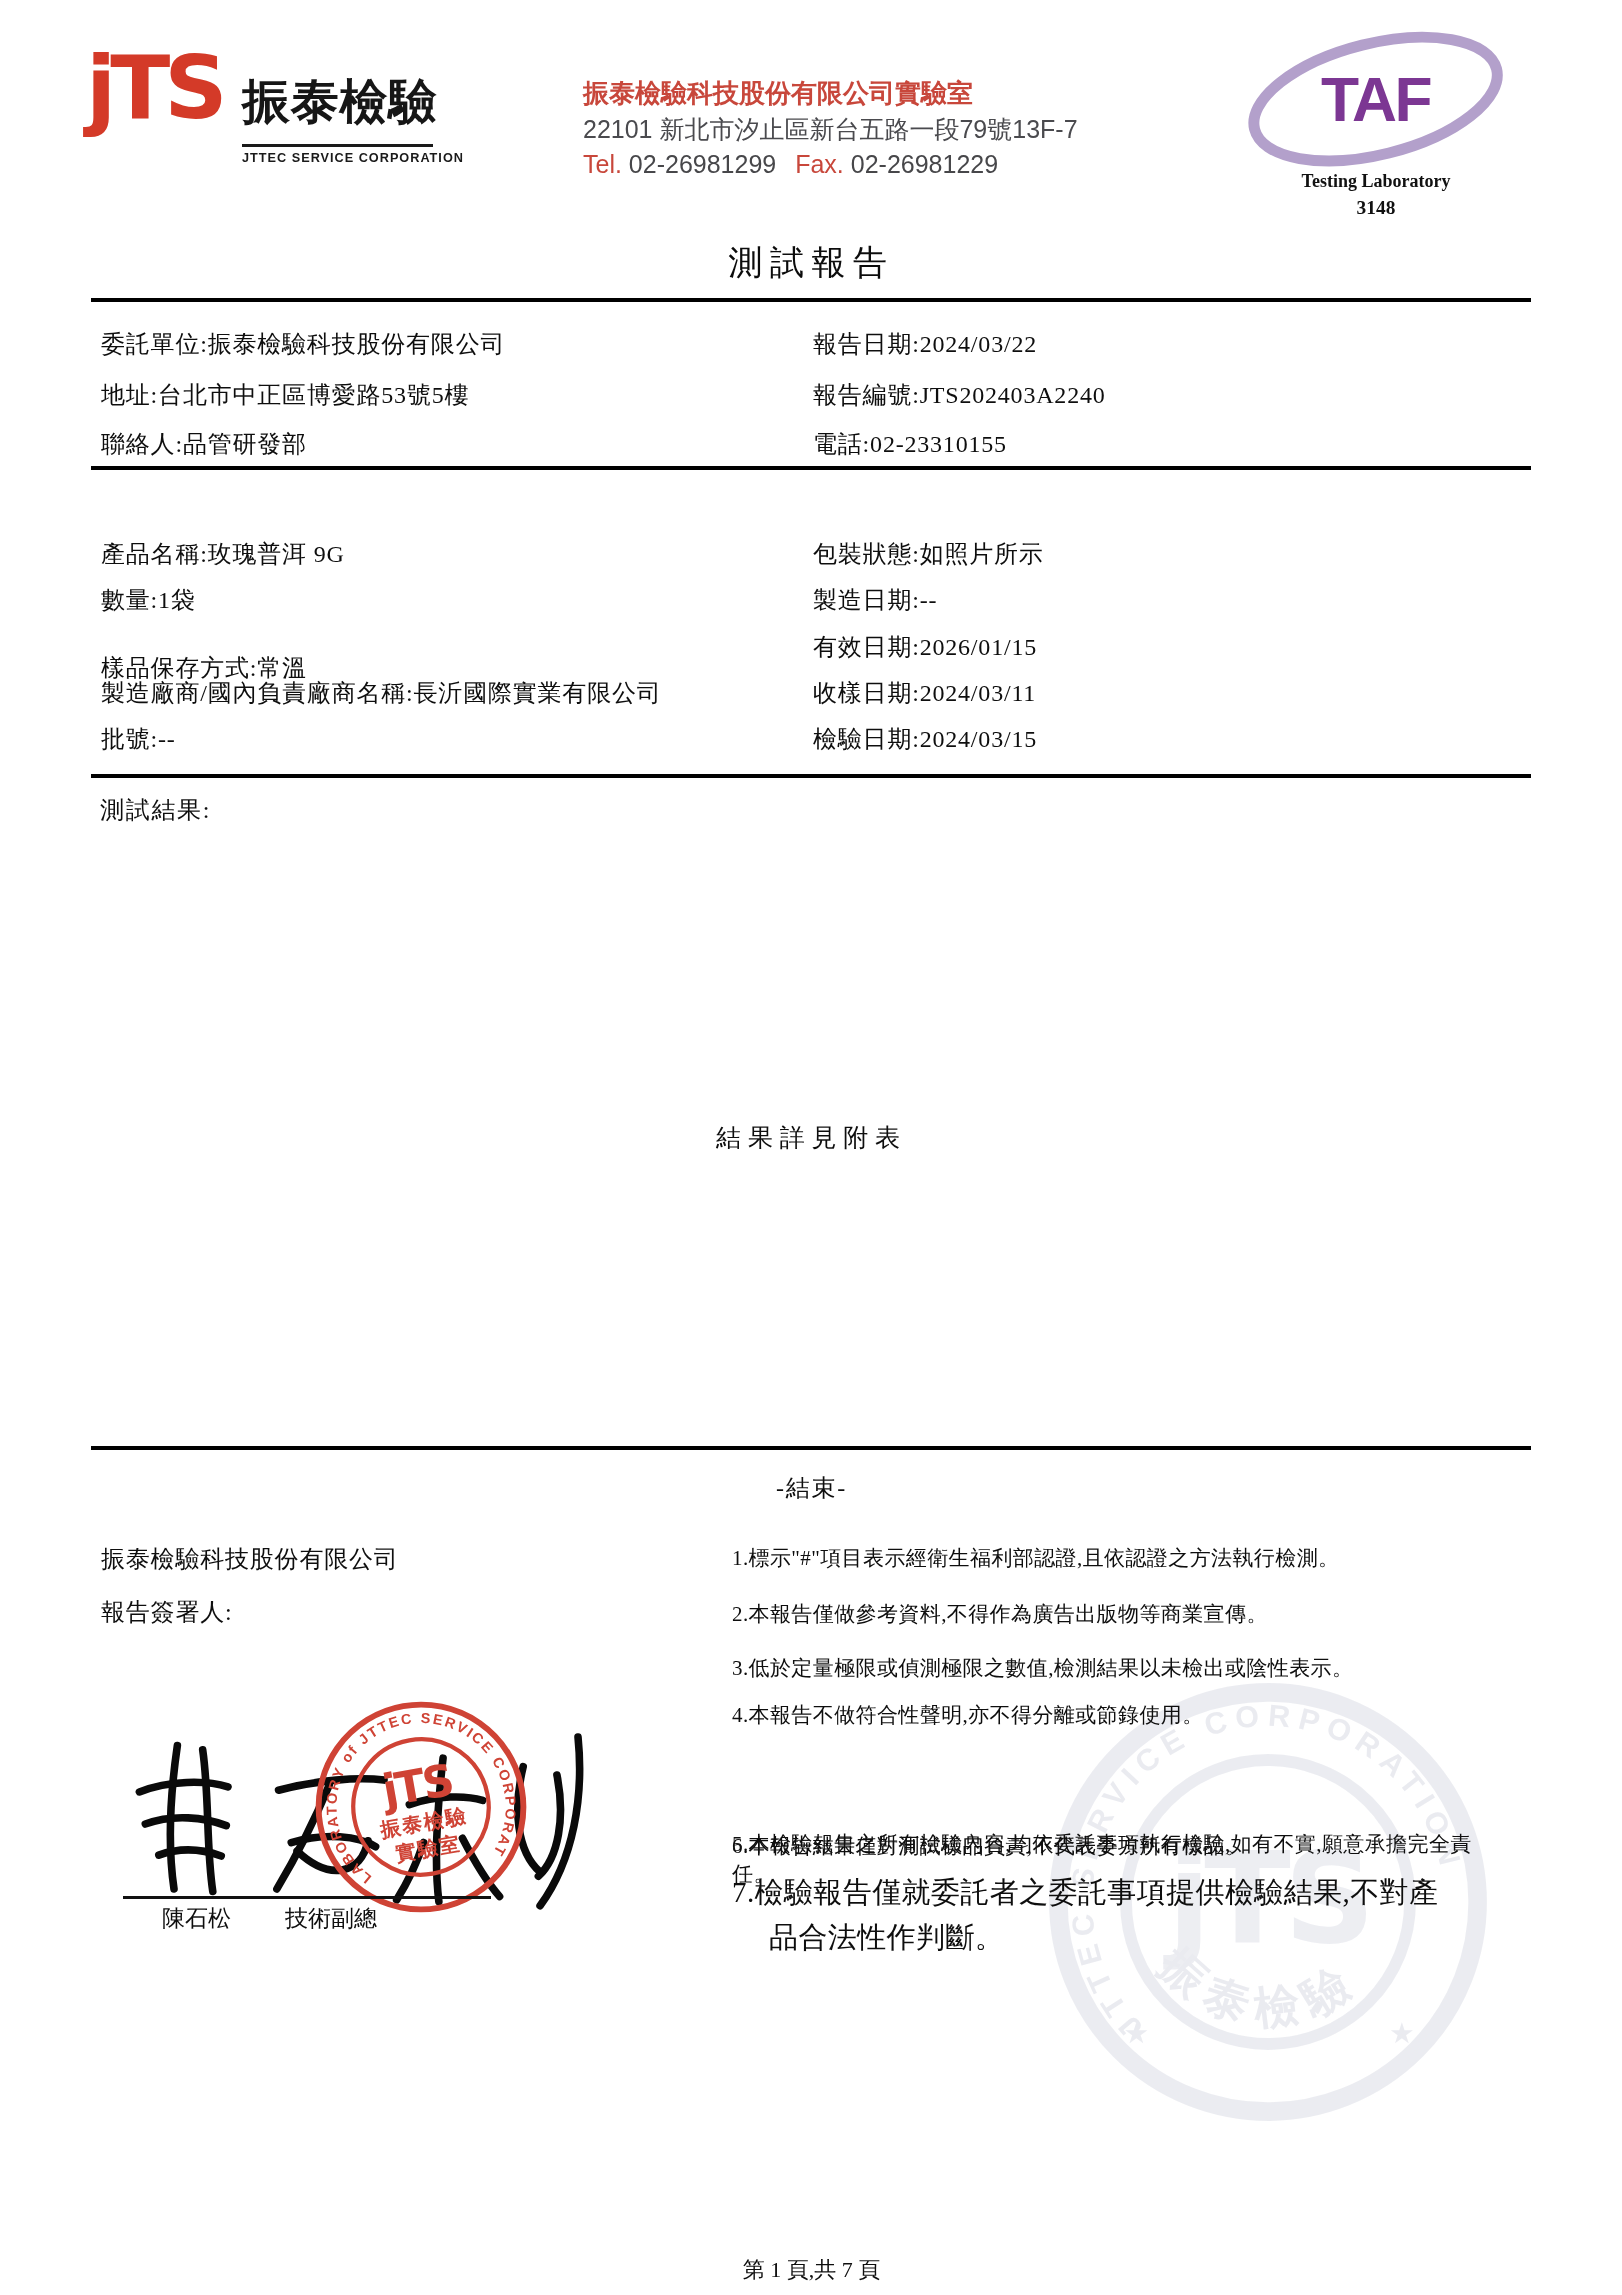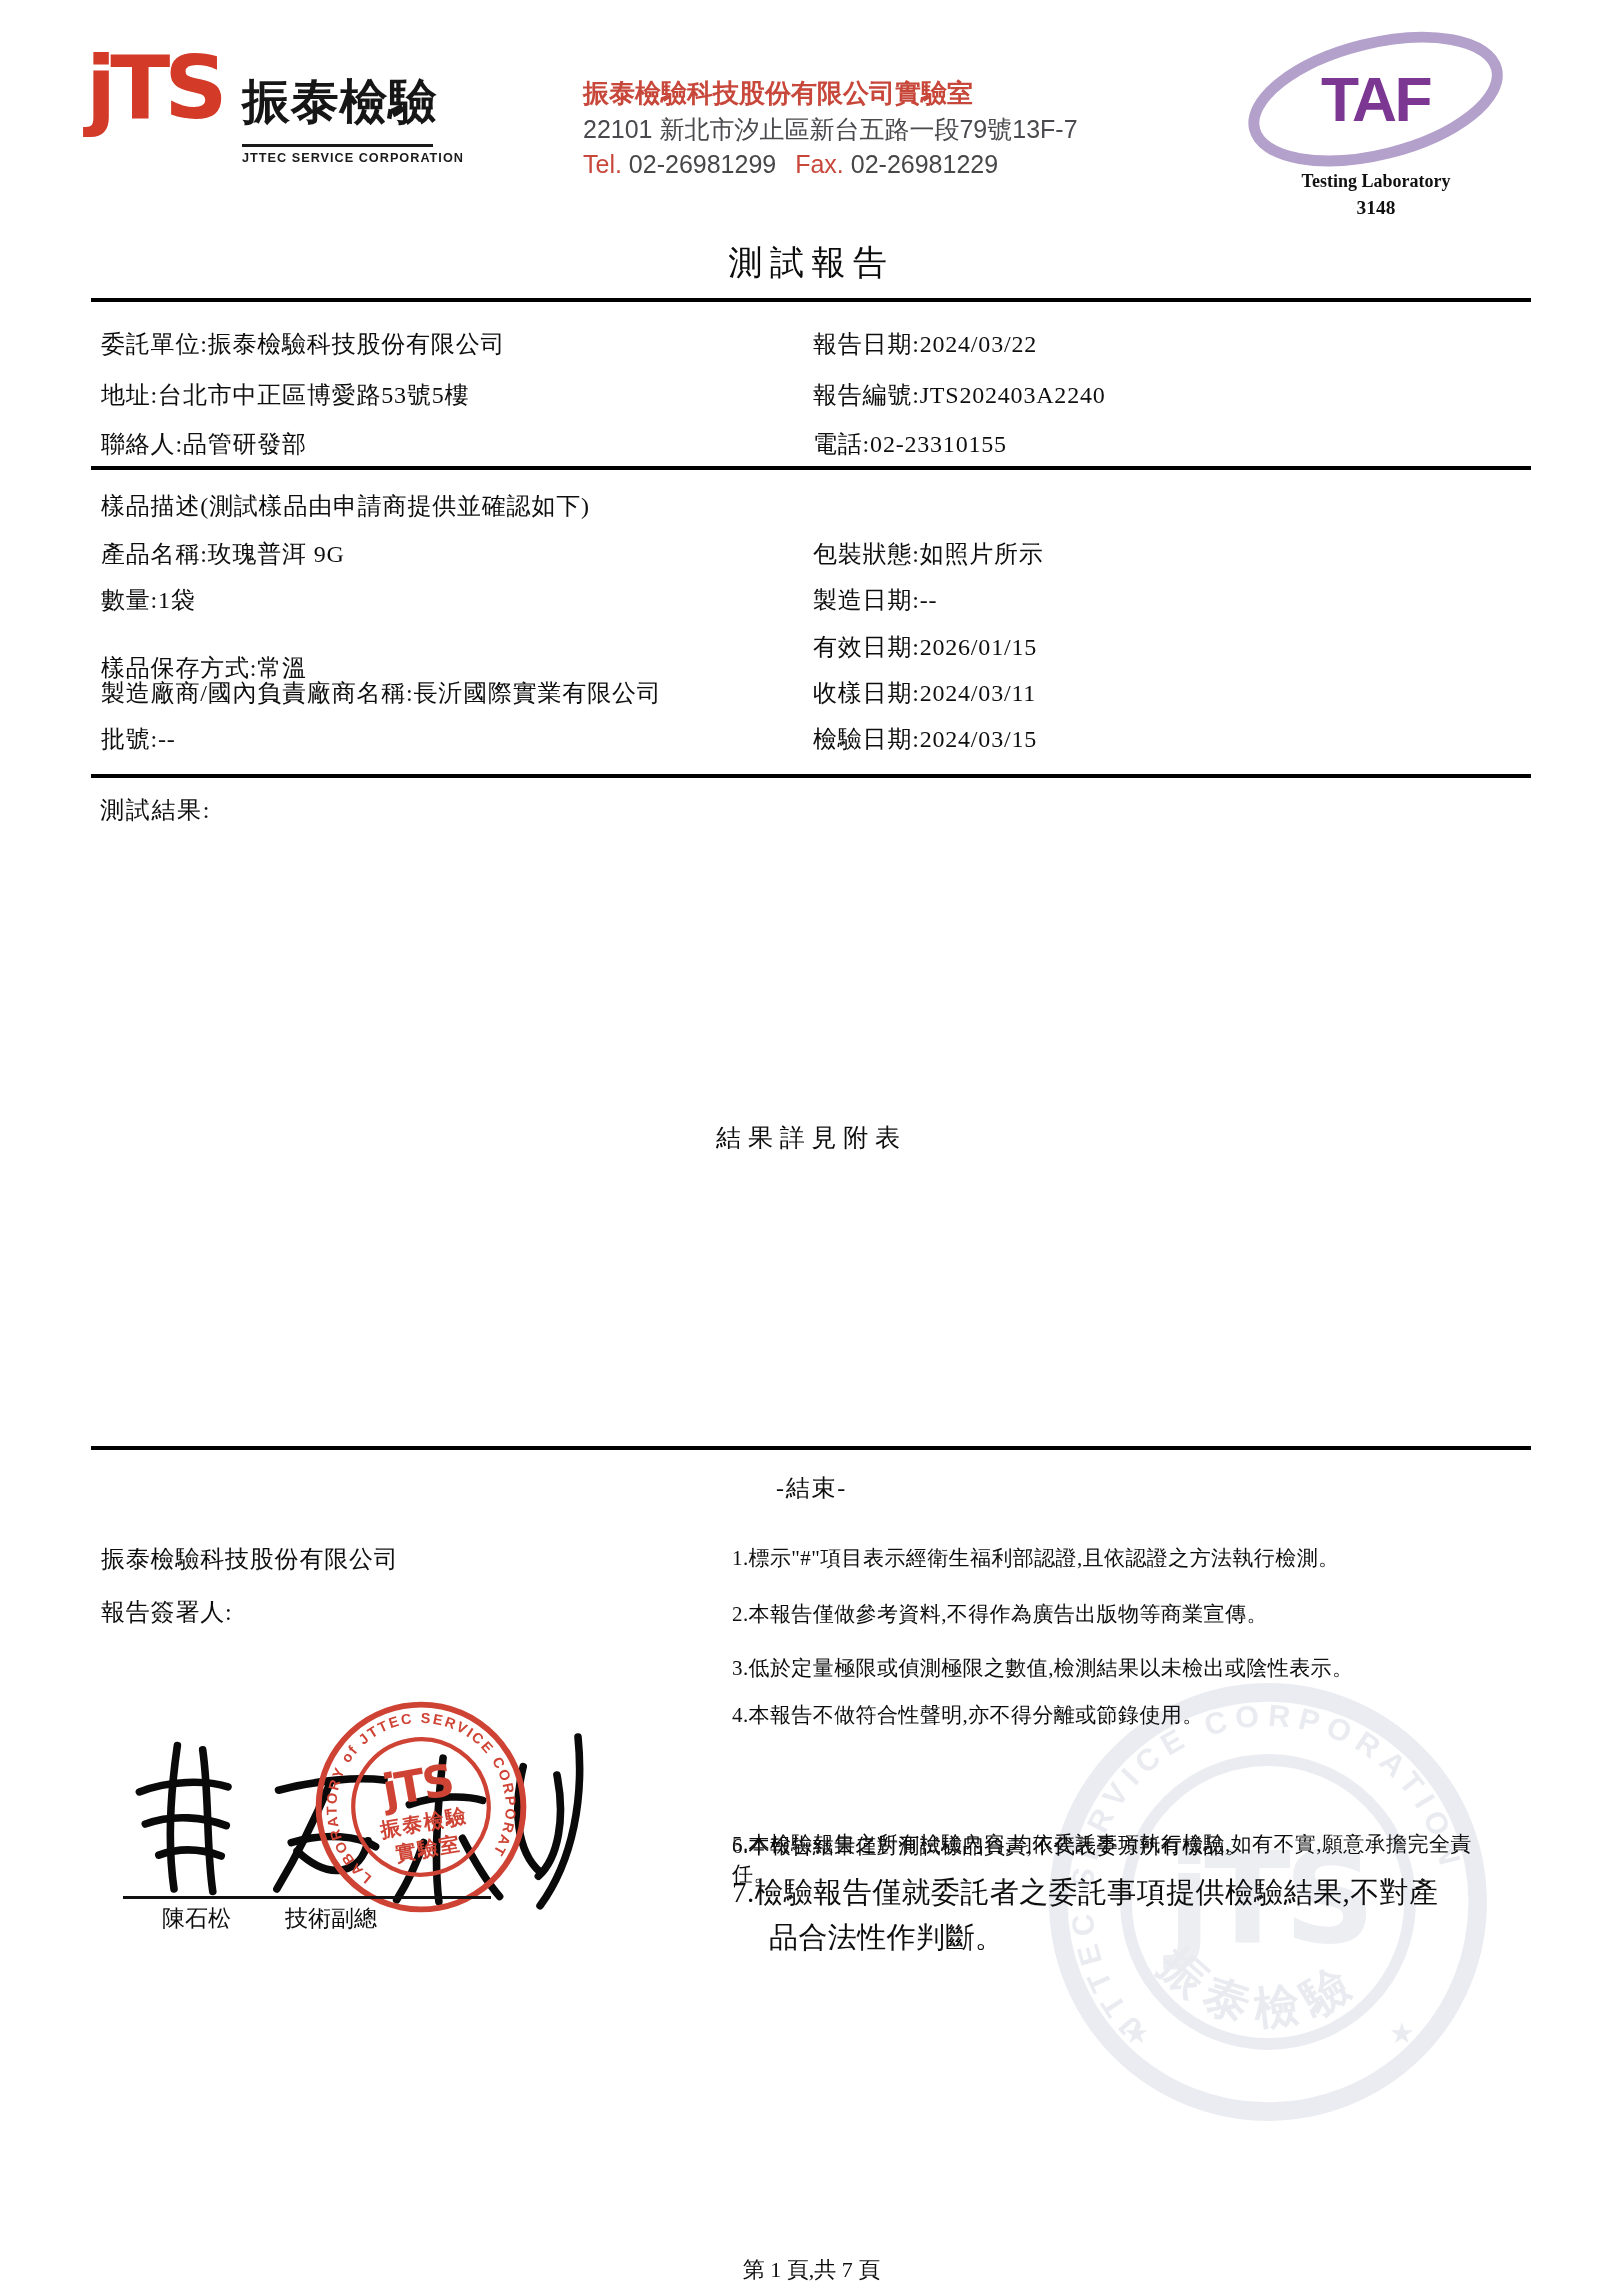--- a/index.html
+++ b/index.html
@@ -113,21 +113,20 @@
   </div>
   <div class="row" style="left:813px; top:379px;">
     <span>報告編號:</span><span>JTS202403A2240</span>
   </div>
   <div class="row" style="left:813px; top:428px;">
     <span>電話:</span><span>02-23310155</span>
   </div>
 
   <div class="rule" style="top:466px;"></div>
 
-  <div class="row" style="left:101px; top:490px;">樣品描述(測試樣品由申請商提供並確認如下)</div>
 
   <div class="row" style="left:101px; top:538px;">
     <span>產品名稱:</span><span>玫瑰普洱 9G</span>
   </div>
   <div class="row" style="left:101px; top:584px;">
     <span>數量:</span><span>1袋</span>
   </div>
   <div class="row" style="left:101px; top:652px;">
     <span>樣品保存方式:</span><span>常溫</span>
   </div>

